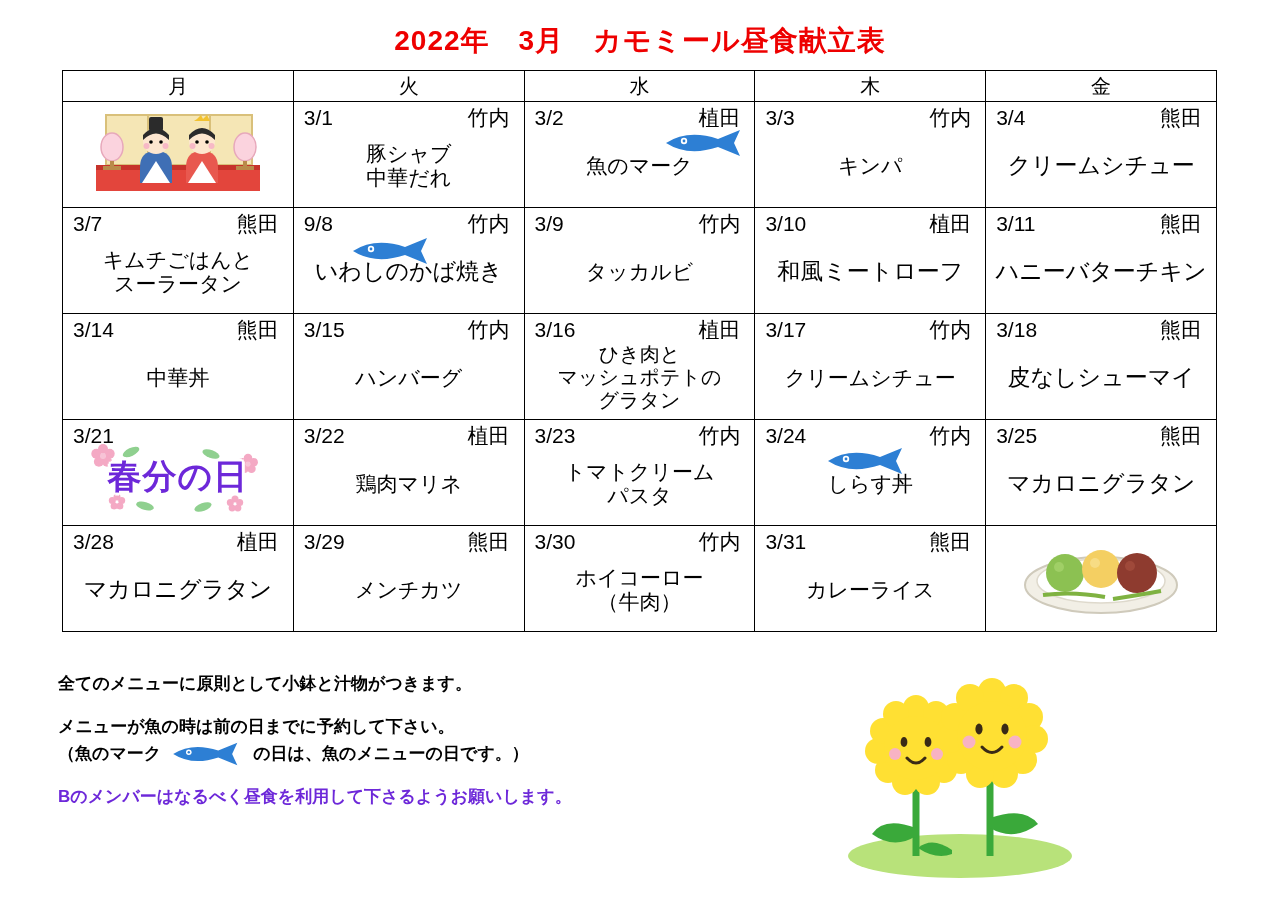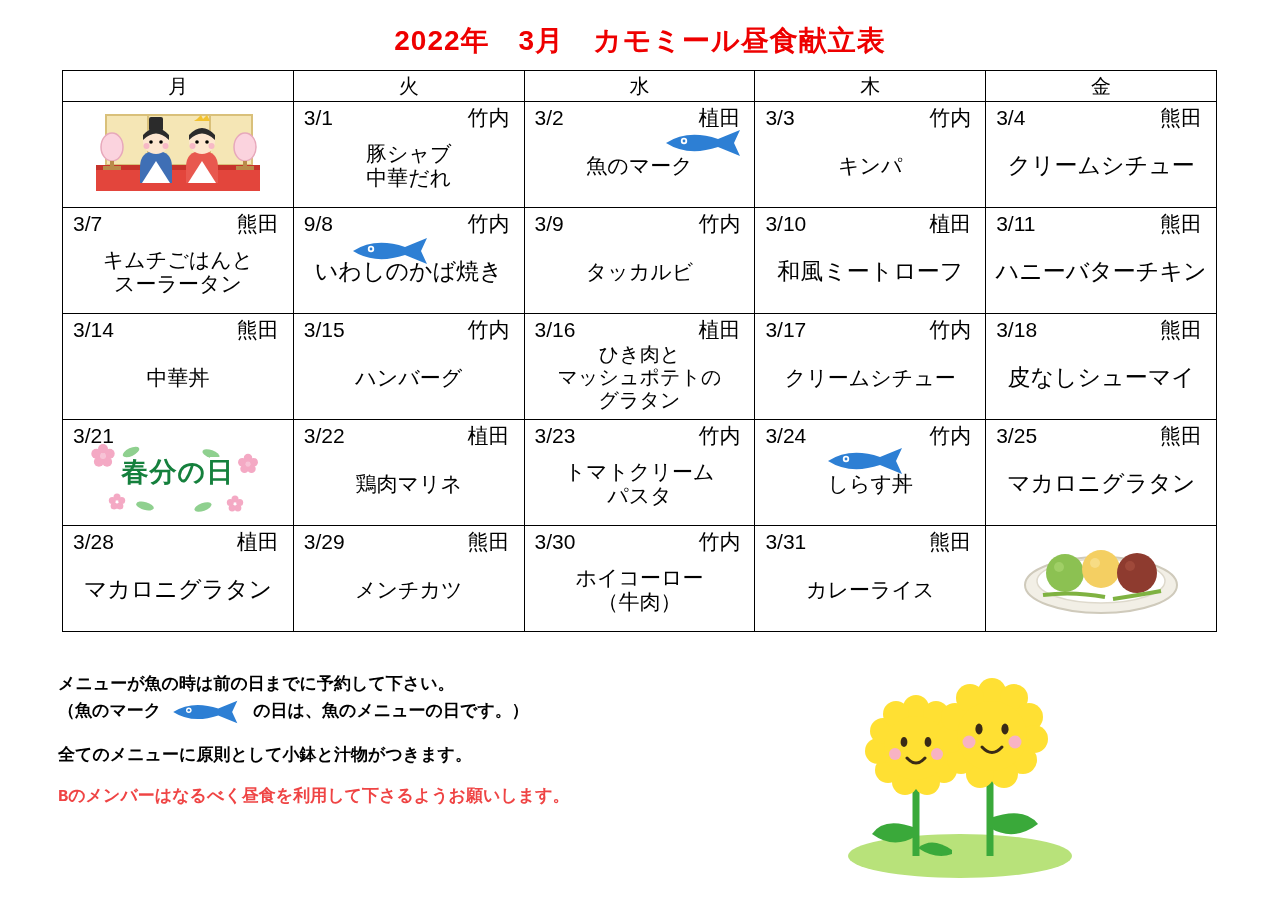--- a/index.html
+++ b/index.html
@@ -120,23 +120,23 @@
   .shunbun {
     position: absolute;
     left: 50%; top: 56%;
     transform: translate(-50%,-50%);
     width: 190px; height: 70px;
   }
   .shunbun-text {
     position: absolute;
     left: 0; top: 10px; width: 190px;
     text-align: center;
-    font-size: 27px;
+    font-size: 34px;
     font-weight: bold;
-    color: #15803d;
+    color: #6d28d9;
     letter-spacing: 1px;
     text-shadow:
       -2px -2px 0 #fff, 2px -2px 0 #fff, -2px 2px 0 #fff, 2px 2px 0 #fff,
       0 -3px 0 #fff, 0 3px 0 #fff, -3px 0 0 #fff, 3px 0 0 #fff;
   }
 
   
   .dish { position:absolute; left:50%; top:50%; transform: translate(-50%,-50%); }
 
   
@@ -144,21 +144,21 @@
     position: absolute;
     left: 58px;
     top: 672px;
     width: 720px;
     font-size: 17px;
     font-weight: bold;
     line-height: 1.45;
   }
   .note-line { margin-bottom: 18px; white-space: nowrap; }
   .note-sub { margin-top: 2px; display: flex; align-items: center; white-space: nowrap; }
-  .note-red { color: #ef4444; font-family: Liberation Mono, monospace; }
+  .note-red { color: #6d28d9; }
   .note-red div { white-space: nowrap; }
   .inline-fish { display:inline-block; width: 80px; height: 26px; margin: 0 6px; vertical-align: middle; }
   .inline-fish svg { width: 80px; height: 26px; display:block; }
 
   
   .flowers {
     position: absolute;
     left: 810px;
     top: 660px;
     width: 300px;
@@ -549,35 +549,35 @@
                 <path d="M100 66 Q126 62 148 58" stroke="#7fb241" stroke-width="4" fill="none"></path>
               </svg>
             </span>
           </div>
         </td>
       </tr>
     </tbody>
   </table>
 
   <div class="notes">
+    <div class="note-line">全てのメニューに原則として小鉢と汁物がつきます。</div>
     <div class="note-line">
       <div>メニューが魚の時は前の日までに予約して下さい。</div>
       <div class="note-sub">
         <span>（魚のマーク</span>
         <span class="inline-fish">
           <svg viewBox="0 0 86 30">
             <path d="M4 15 Q26 1 56 11 L78 2 L72 15 L78 28 L56 19 Q26 29 4 15 Z" fill="#2d7fd4"></path>
             <circle cx="22" cy="13" r="3.2" fill="#ffffff"></circle>
             <circle cx="22" cy="13" r="1.4" fill="#2d7fd4"></circle>
           </svg>
         </span>
         <span>の日は、魚のメニューの日です。）</span>
       </div>
     </div>
-    <div class="note-line">全てのメニューに原則として小鉢と汁物がつきます。</div>
     <div class="note-red">
       <div>Bのメンバーはなるべく昼食を利用して下さるようお願いします。</div>
     </div>
   </div>
 
   <div class="flowers">
     <svg width="300" height="220" viewBox="0 0 300 220">
 
       <ellipse cx="150" cy="196" rx="112" ry="22" fill="#b8e27a"></ellipse>
 

